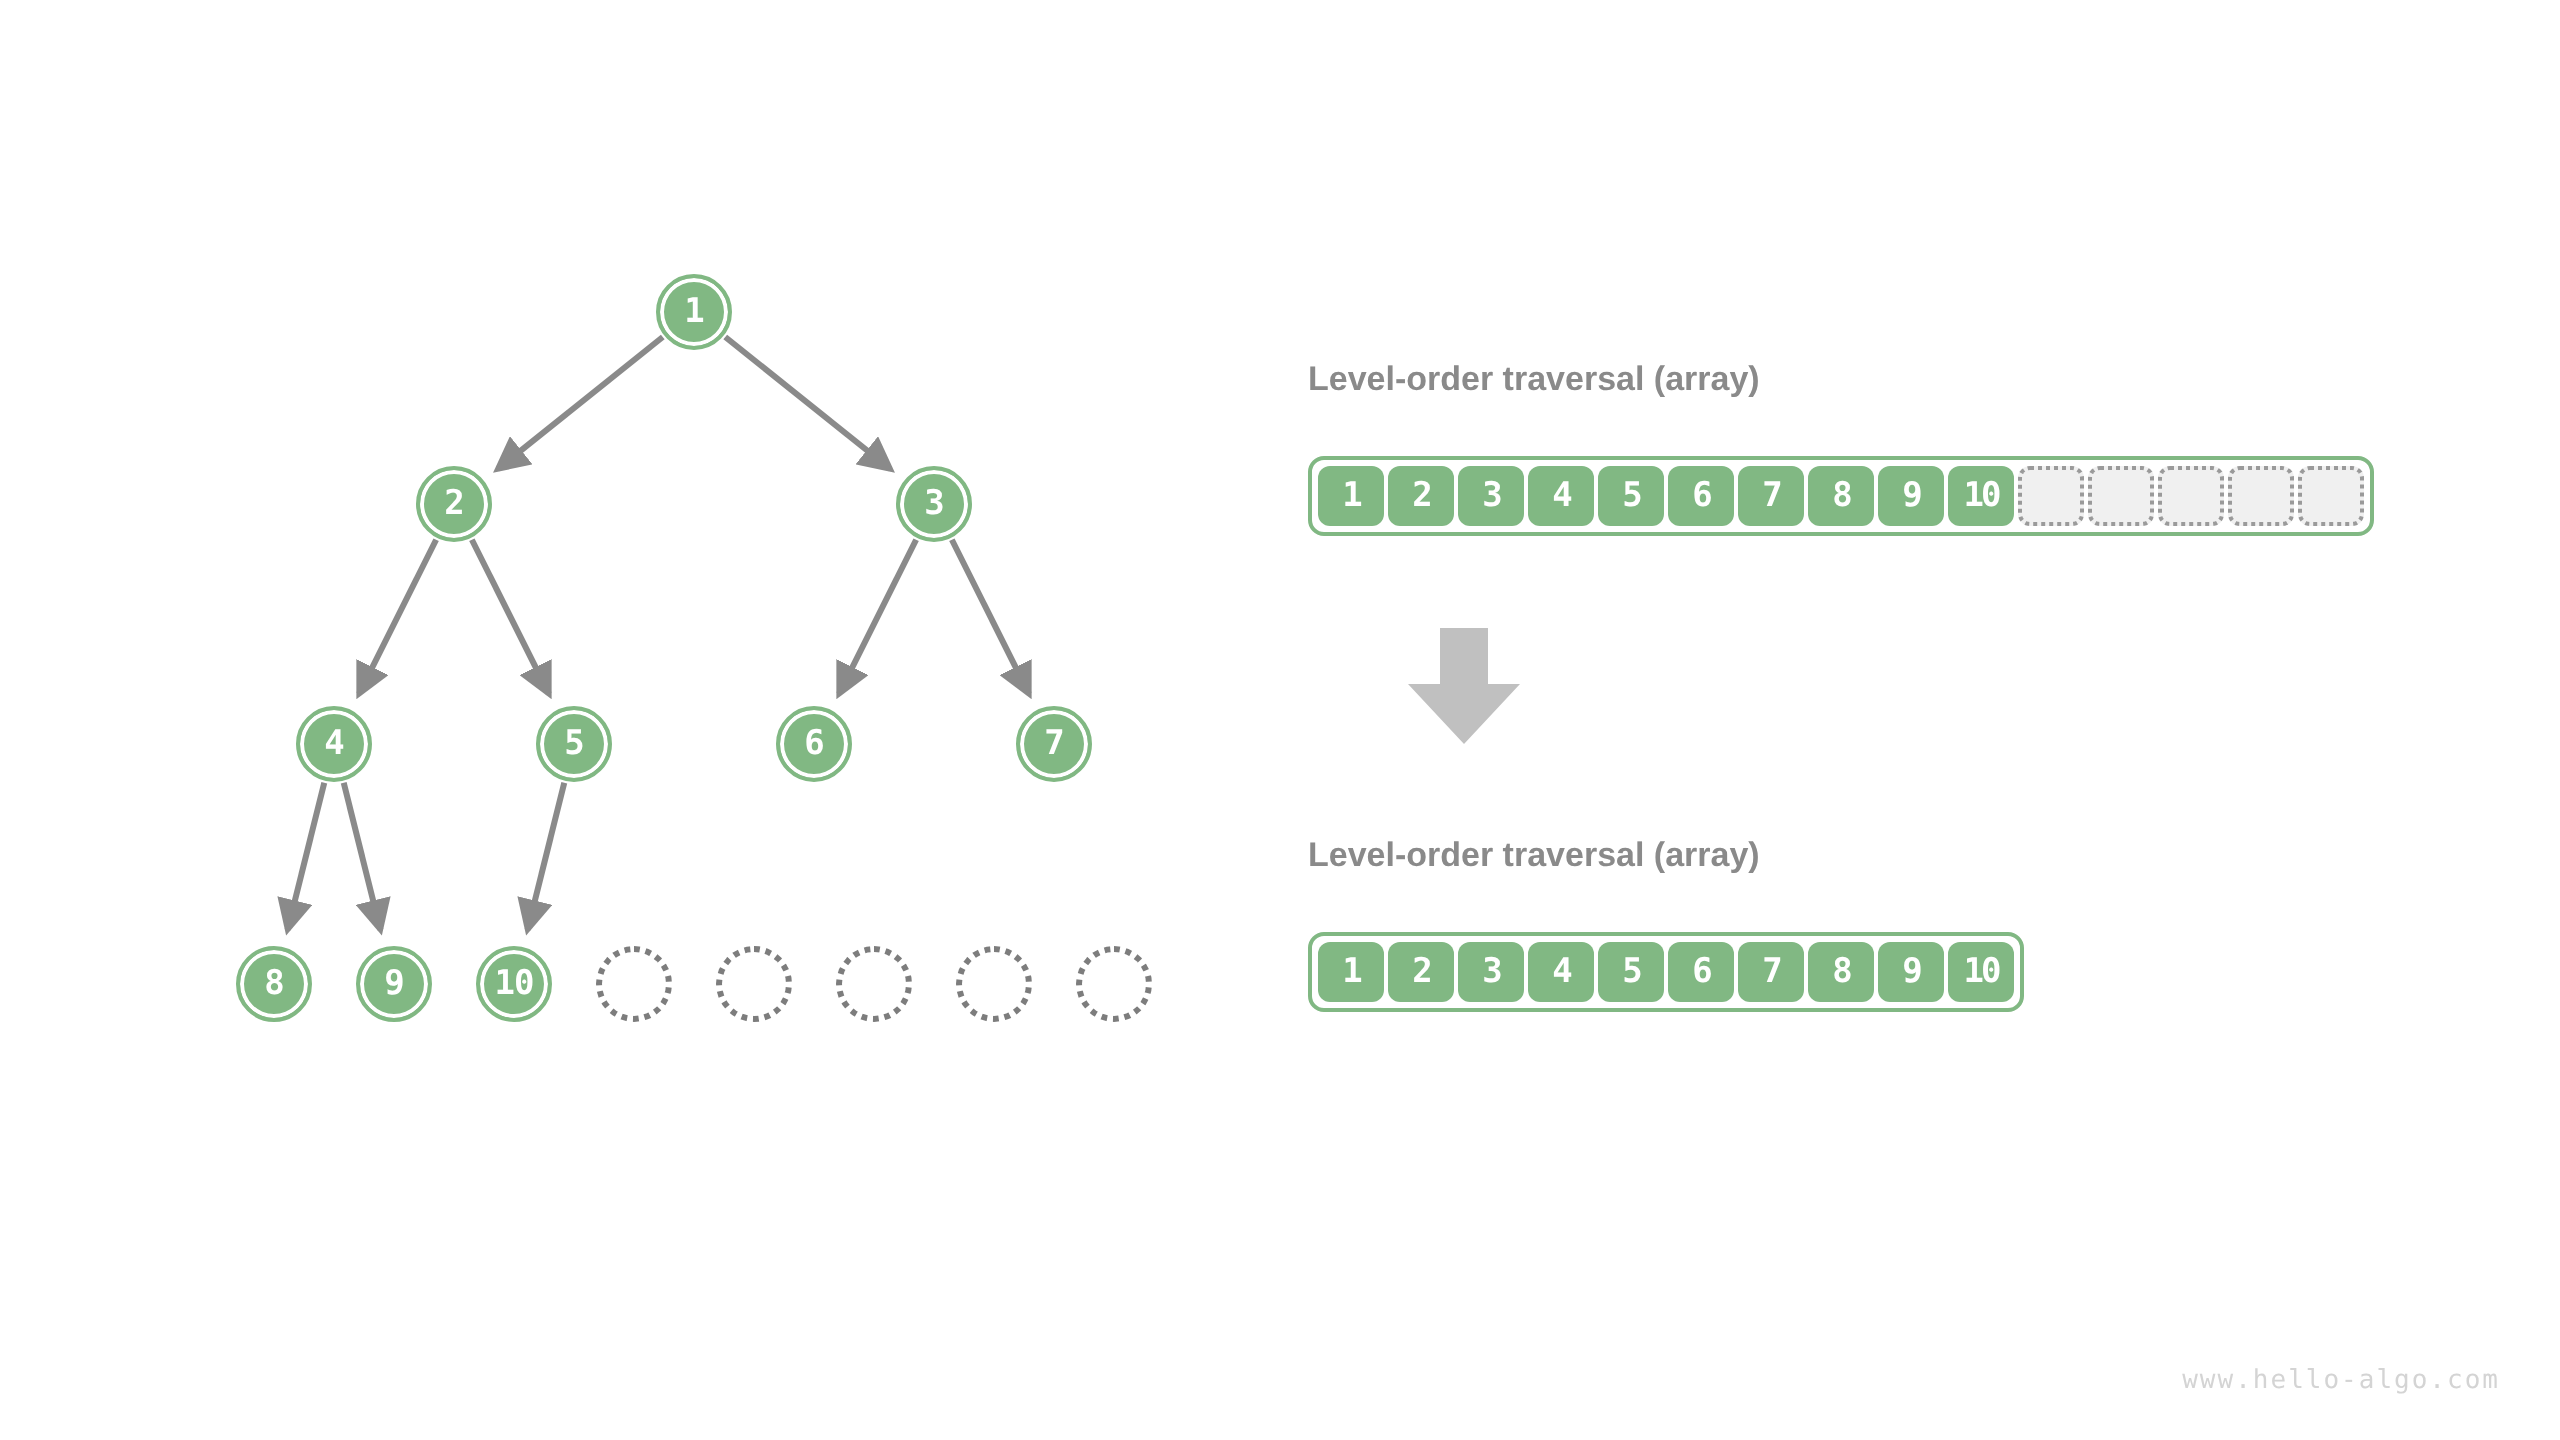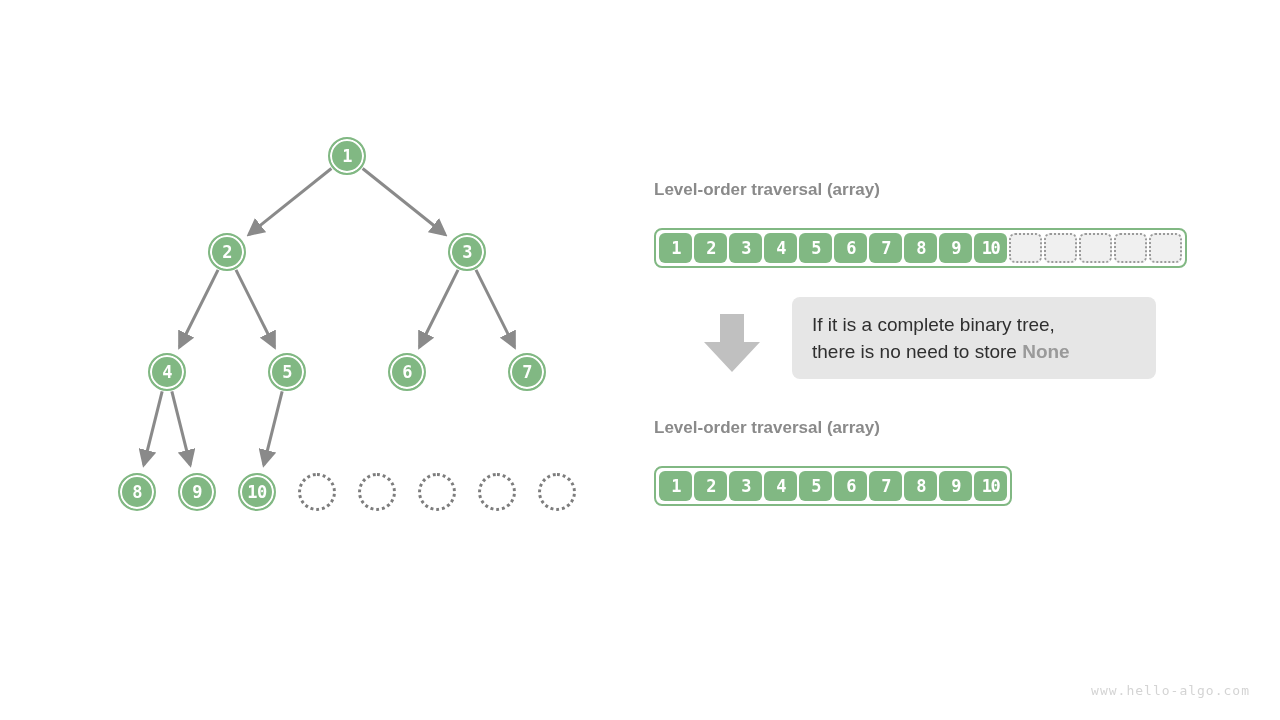--- a/index.html
+++ b/index.html
@@ -196,24 +196,20 @@
       <div class="cell empty"></div>
       <div class="cell empty"></div>
       <div class="cell empty"></div>
       <div class="cell empty"></div>
     </div>
 
   <svg id="transform-arrow" viewBox="0 0 64 62">
     <path d="M20,2 L44,2 L44,30 L60,30 L32,60 L4,30 L20,30 Z" fill="#c0c0c0"></path>
   </svg>
 
-  <div id="note-box">
-    <div>If it is a complete binary tree,</div>
-    <div><span>there is no need to store </span><span class="none-kw">None</span></div>
-  </div>
 
   <div class="section-title" style="left:8px; top:418px;">Level-order traversal (array)</div>
 
   <div class="array-box" id="bottom-array" style="left:44px; top:466px;">
       <div class="cell">1</div>
       <div class="cell">2</div>
       <div class="cell">3</div>
       <div class="cell">4</div>
       <div class="cell">5</div>
       <div class="cell">6</div>

